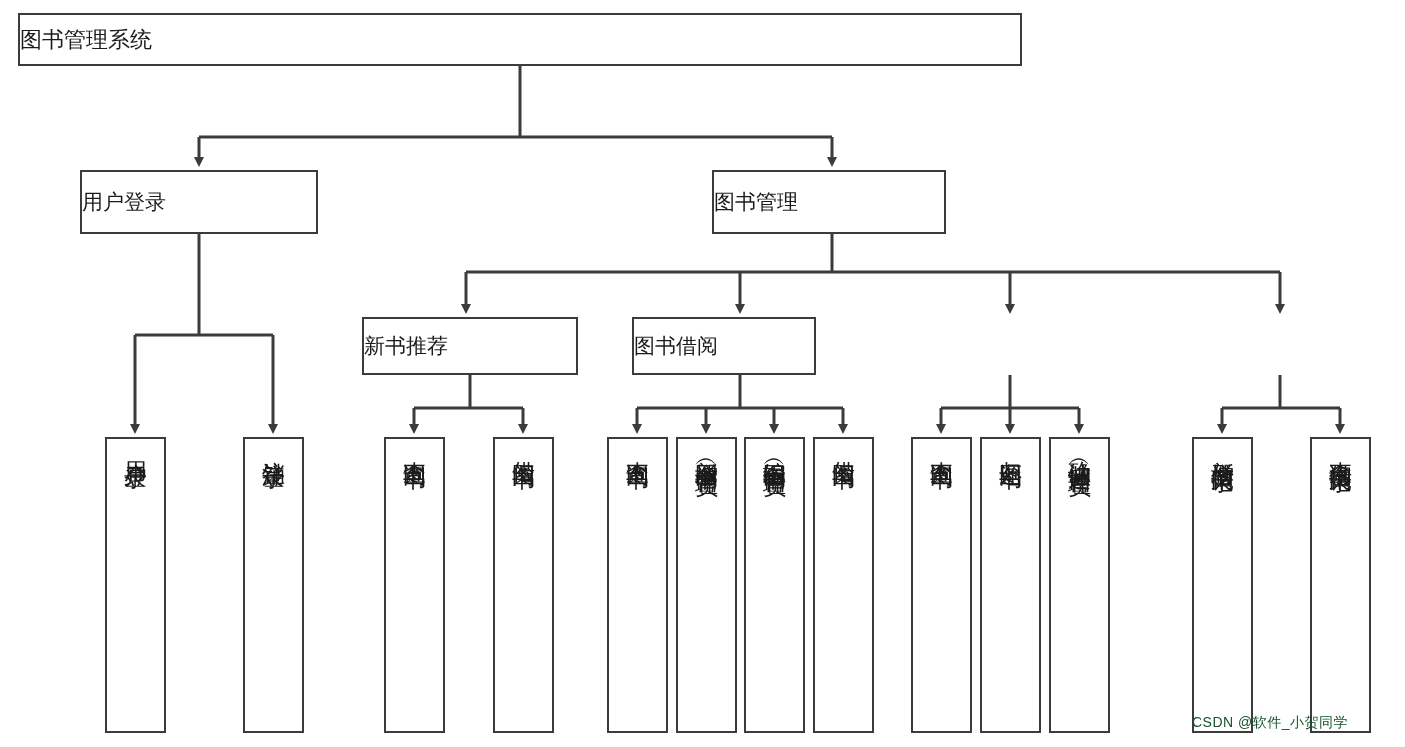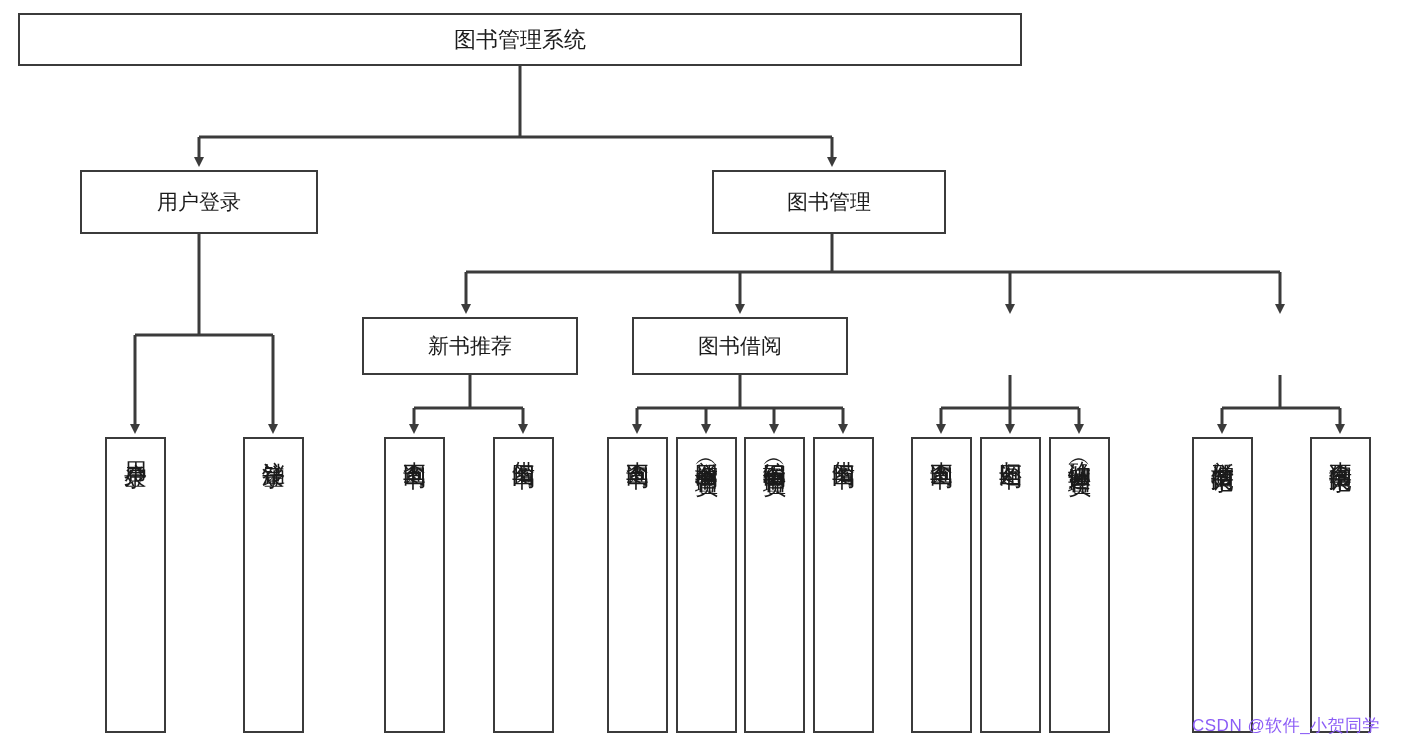--- a/index.html
+++ b/index.html
@@ -25,21 +25,21 @@
     height: 747px;
     pointer-events: none;
   }
   .node {
     position: absolute;
     box-sizing: border-box;
     background: #ffffff;
     border: 2px solid #3b3b3b;
     display: flex;
     align-items: center;
-    justify-content: center;
+    justify-content: flex-start;
     color: #1b1b1b;
   }
   .node .label {
     text-align: center;
     line-height: 1.15;
     white-space: nowrap;
   }
   .node.horiz .label {
     font-size: 21px;
   }
@@ -54,22 +54,22 @@
   .node.vert .label {
     writing-mode: vertical-rl;
     text-orientation: upright;
     font-size: 23px;
     letter-spacing: 2px;
     line-height: 1;
     white-space: nowrap;
   }
   .watermark {
     position: absolute;
-    font-size: 17px;
-    color: #8b5cf6;
+    font-size: 14px;
+    color: #14532d;
     white-space: nowrap;
     letter-spacing: 0.5px;
   }
 </style>
 </head>
 <body>
 
 <div id="canvas">
 
   <svg class="links" viewBox="0 0 1405 747">
@@ -130,21 +130,21 @@
   <div class="node horiz" style="left:80px; top:170px; width:238px; height:64px;">
     <span class="label">用户登录</span>
   </div>
   <div class="node horiz" style="left:362px; top:317px; width:216px; height:58px;">
     <span class="label">新书推荐</span>
   </div>
 
   <div class="node horiz" style="left:712px; top:170px; width:234px; height:64px;">
     <span class="label">图书管理</span>
   </div>
-  <div class="node horiz" style="left:632px; top:317px; width:216px; height:58px;">
+  <div class="node horiz" style="left:632px; top:317px; width:184px; height:58px;">
     <span class="label">图书借阅</span>
   </div>
 
   <div class="node vert" style="left:105px; top:437px; width:61px; height:296px;">
     <span class="label">用户登录</span>
   </div>
   <div class="node vert" style="left:243px; top:437px; width:61px; height:296px;">
     <span class="label">注销登录</span>
   </div>
 

